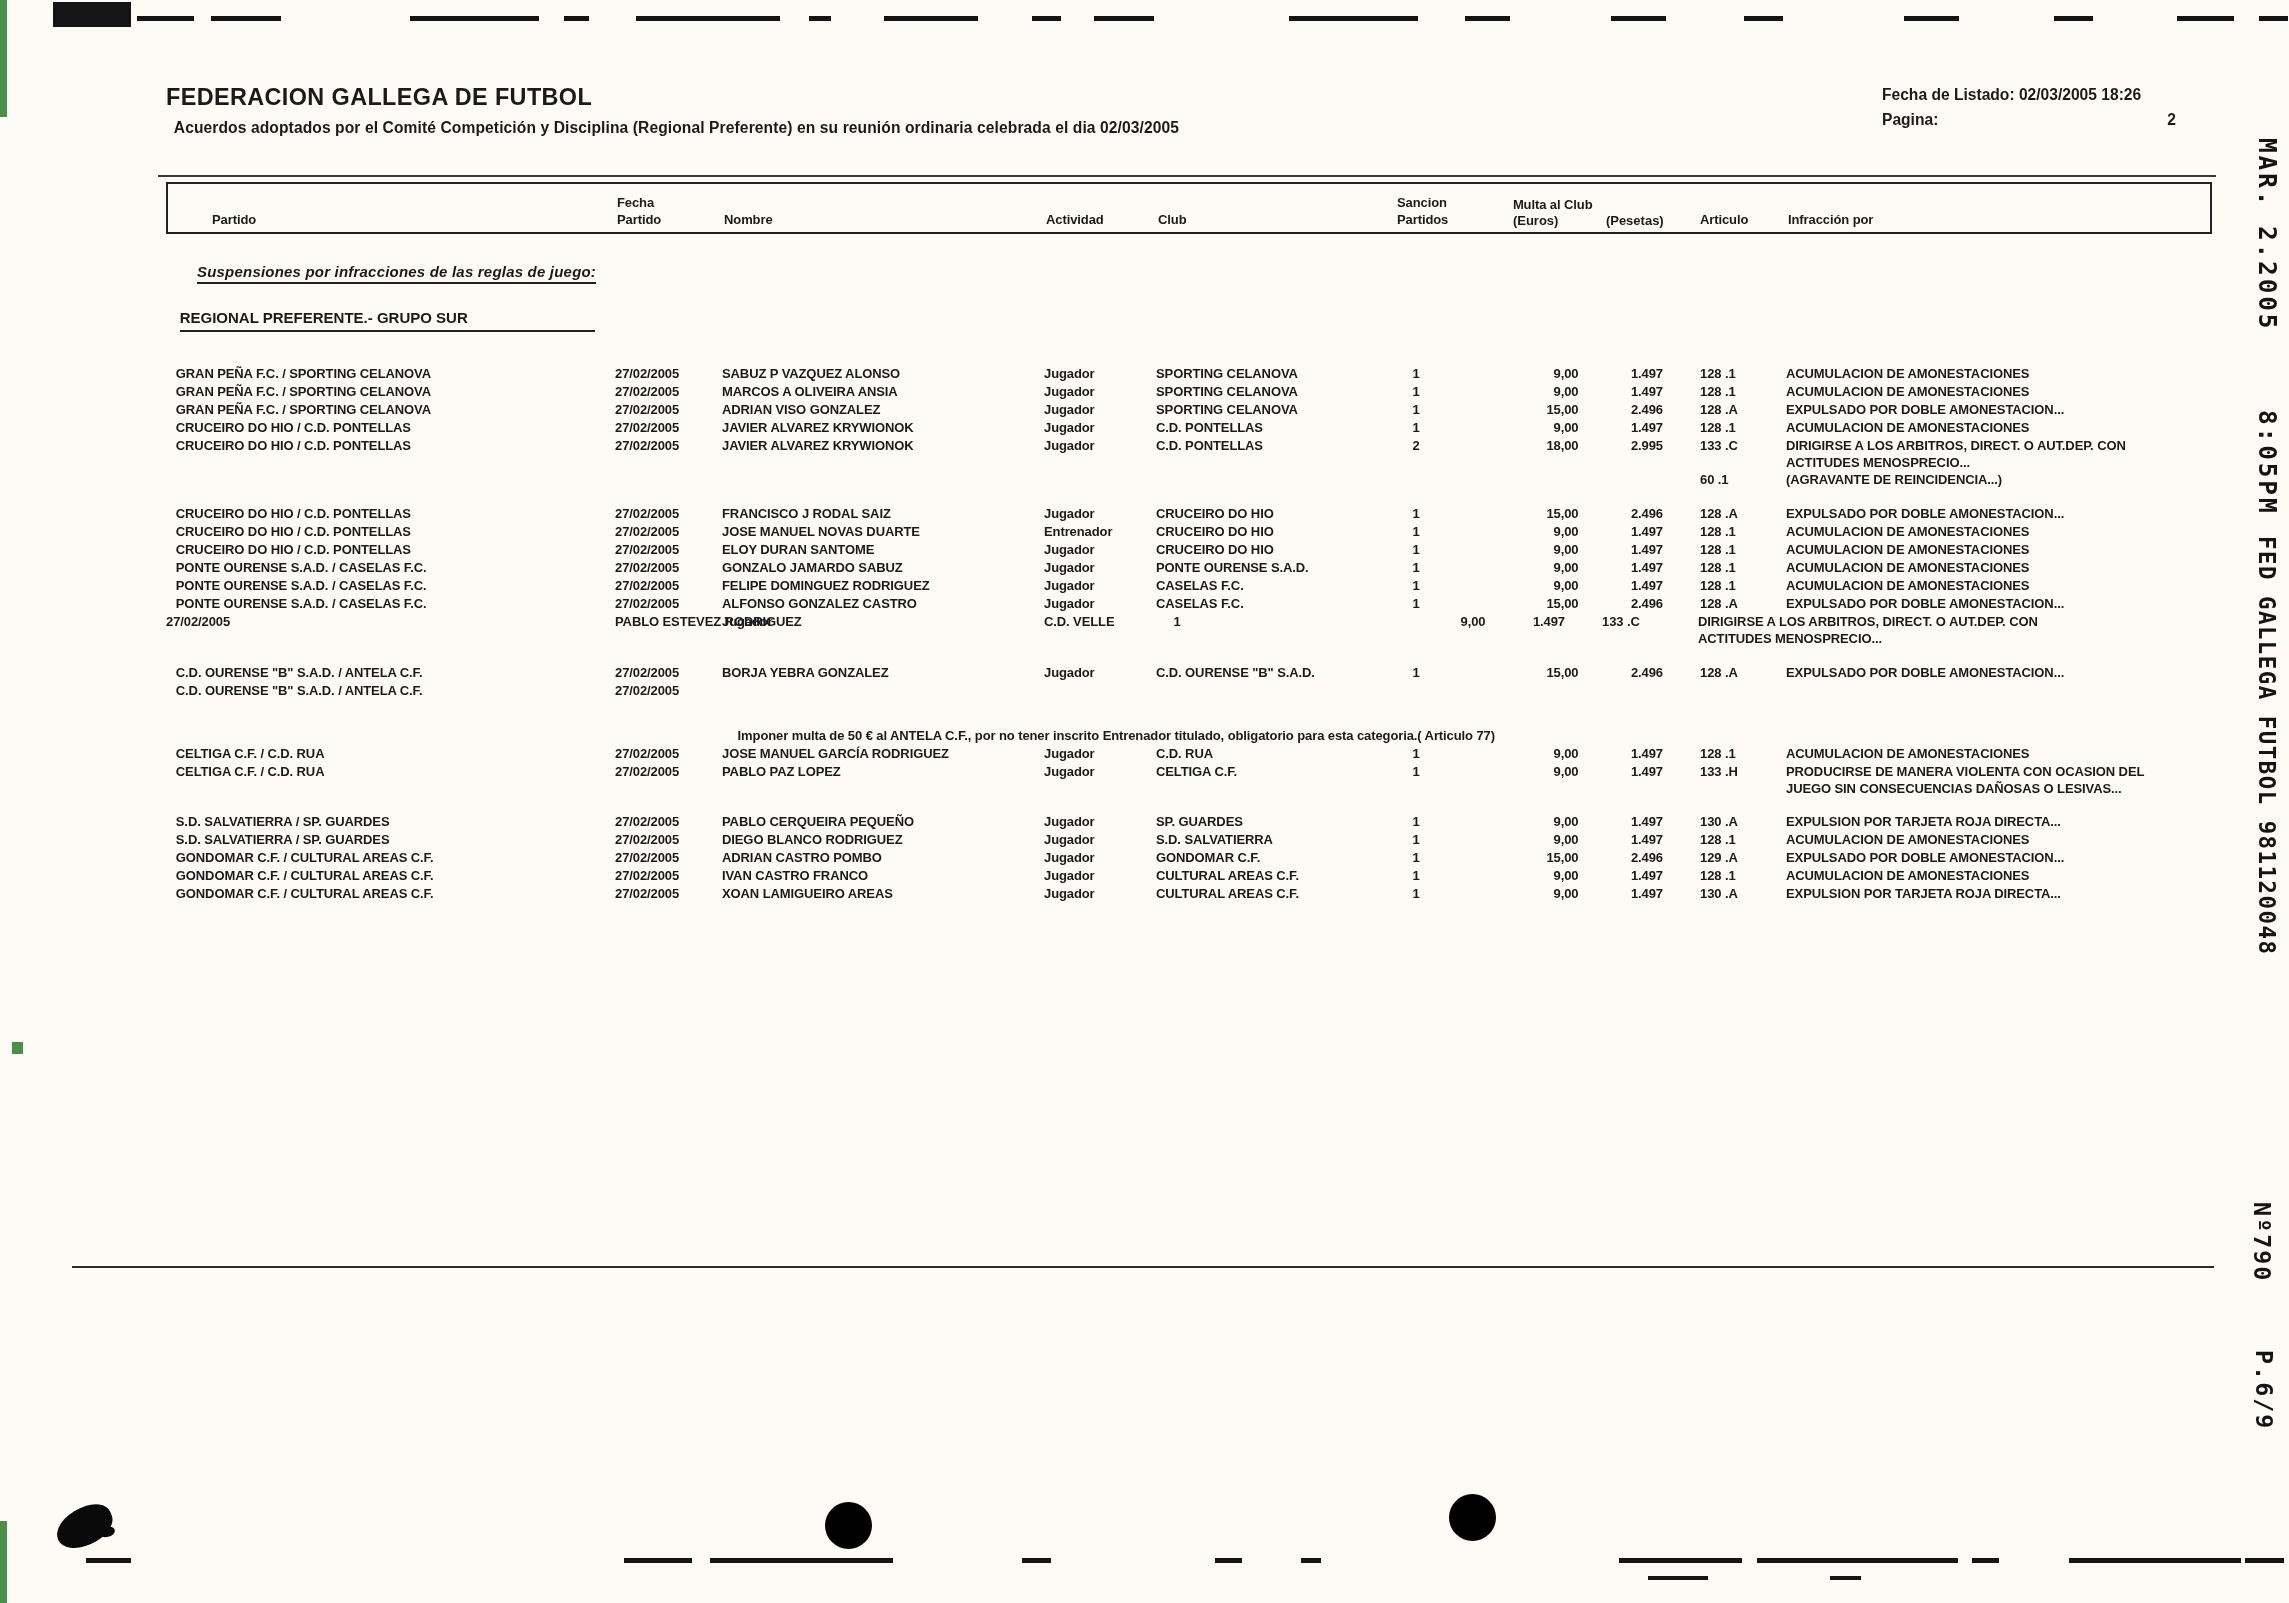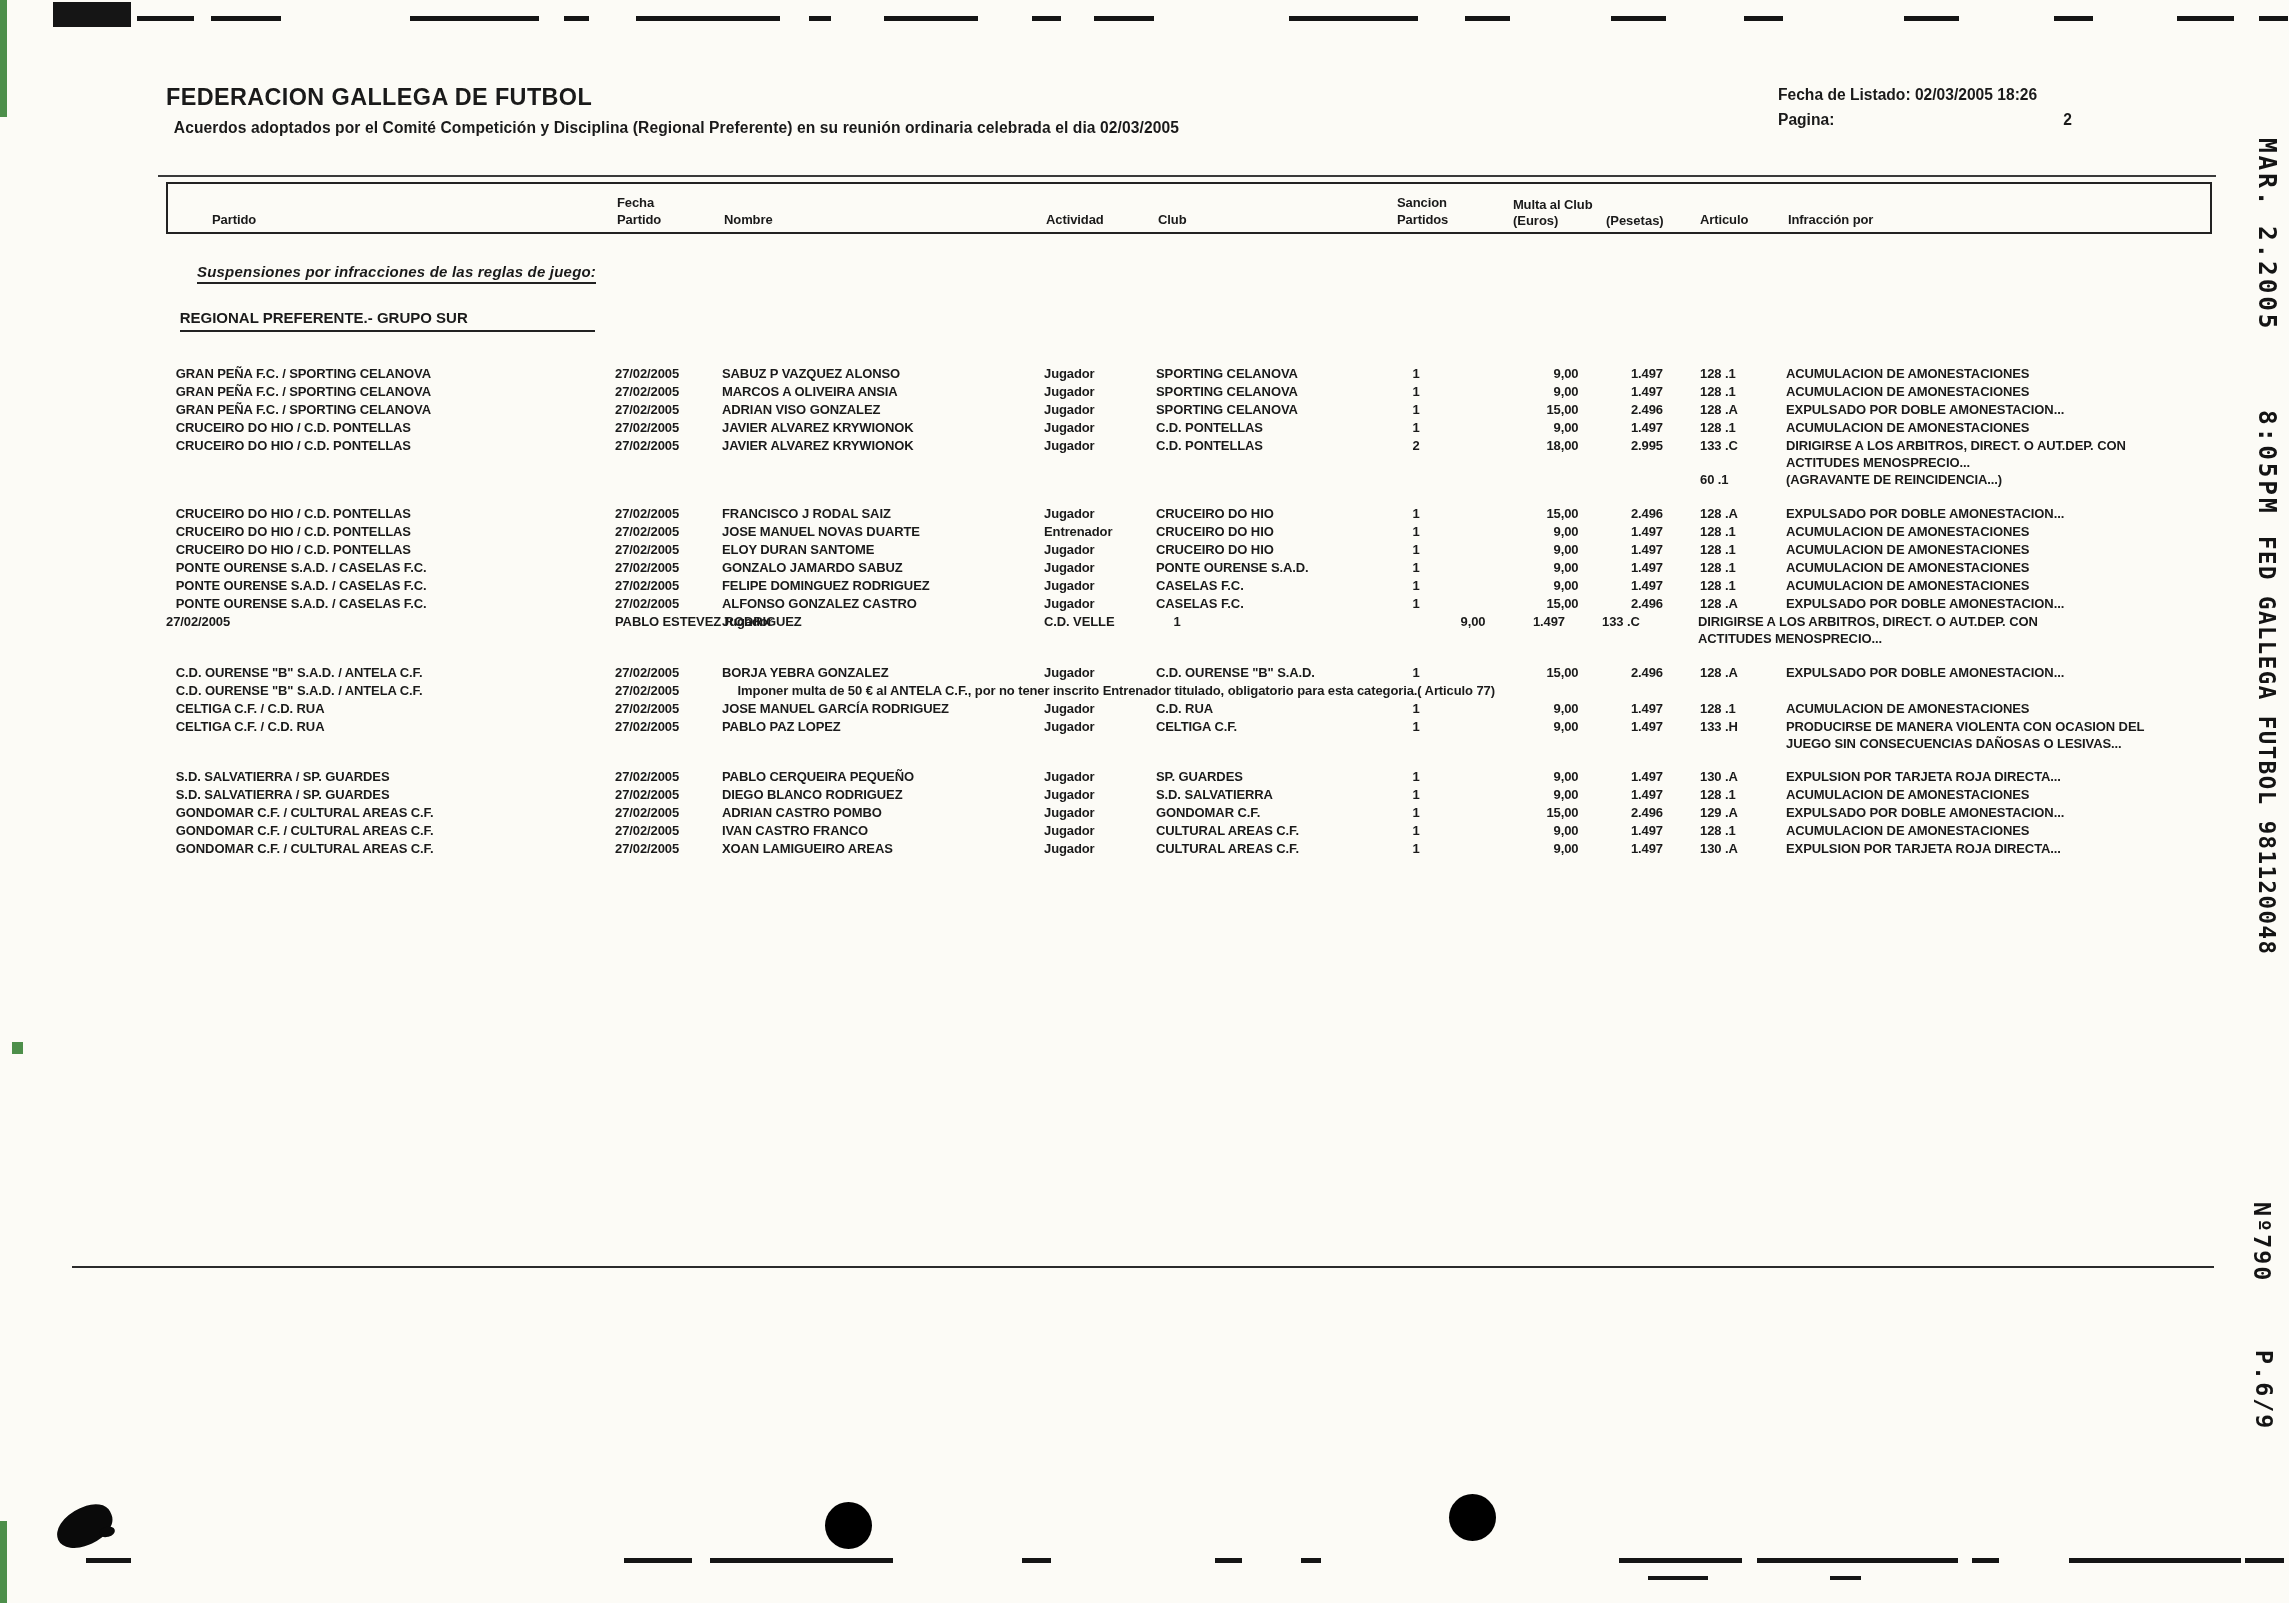--- a/index.html
+++ b/index.html
@@ -16,21 +16,21 @@
   :root {
     --c-partido:449px; --c-fecha:107px; --c-nombre:322px; --c-actividad:112px;
     --c-club:239px; --c-sancion:112px; --c-euros:93px; --c-pesetas:98px; --c-articulo:88px;
   }
 
   .content { position:absolute; left:166px; top:84px; width:2046px; }
 
   .doc-title { font-size:23.4px; letter-spacing:0.4px; }
   .doc-subtitle { font-size:15.6px; margin-top:7.8px; padding-left:7.8px; letter-spacing:0.1px; }
 
-  .listado { position:absolute; left:1612px; top:2px; font-size:15.6px; }
+  .listado { position:absolute; left:1716px; top:2px; font-size:15.6px; }
   .listado .row2 { margin-top:6.8px; }
   .pagina-label { display:inline-block; width:281px; }
 
   
   .thead, .row {
     display:grid;
     grid-template-columns: var(--c-partido) var(--c-fecha) var(--c-nombre) var(--c-actividad)
       var(--c-club) var(--c-sancion) var(--c-euros) var(--c-pesetas) var(--c-articulo) 1fr;
   }
   .thead {
@@ -65,21 +65,21 @@
   .row { margin-bottom:1px; }
   .row.gap { margin-top:16.6px; }
   .row.note-row { grid-template-columns: var(--c-partido) var(--c-fecha) 1fr; }
   .ln { line-height:17px; min-height:17px; white-space:nowrap; letter-spacing:-0.1px; }
   .cell { padding-right:5.9px; }
   .c-partido { padding-left:9.8px; }
   .c-sancion { padding-left:17.6px; }
   .c-euros  { text-align:right; padding-right:21.5px; }
   .c-pesetas{ text-align:right; padding-right:35px; }
   .c-articulo { padding-left:2px; }
-  .c-note { padding-left:15.6px; }
+  .c-note { padding-left:15.6px;margin-top:45px; }
 
   
   .stamp {
     position:absolute; writing-mode:vertical-rl;
     font-family:"DejaVu Sans Mono", monospace; font-weight:bold; color:#141414;
   }
   #stamp1 { right:7.8px;  top:138px;  font-size:24.4px; letter-spacing:2.9px; }
   #stamp2 { right:7.8px;  top:410px;  font-size:24.4px; letter-spacing:2.9px; }
   #stamp3 { right:9.8px; top:536px;  font-size:22.4px; letter-spacing:1.5px; }
   #stamp4 { right:13.7px; top:1202px; font-size:23.4px; letter-spacing:2px; }

